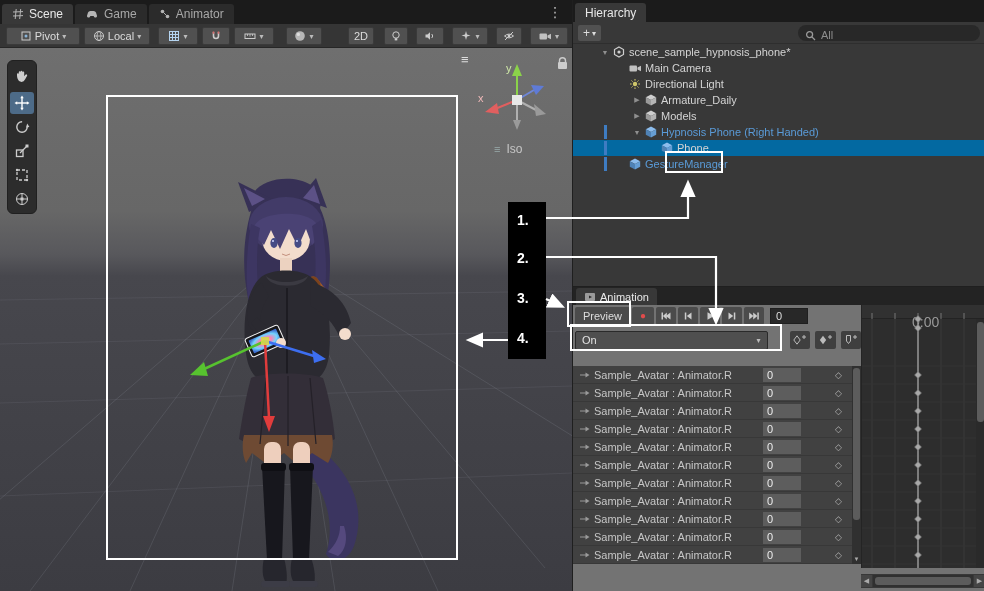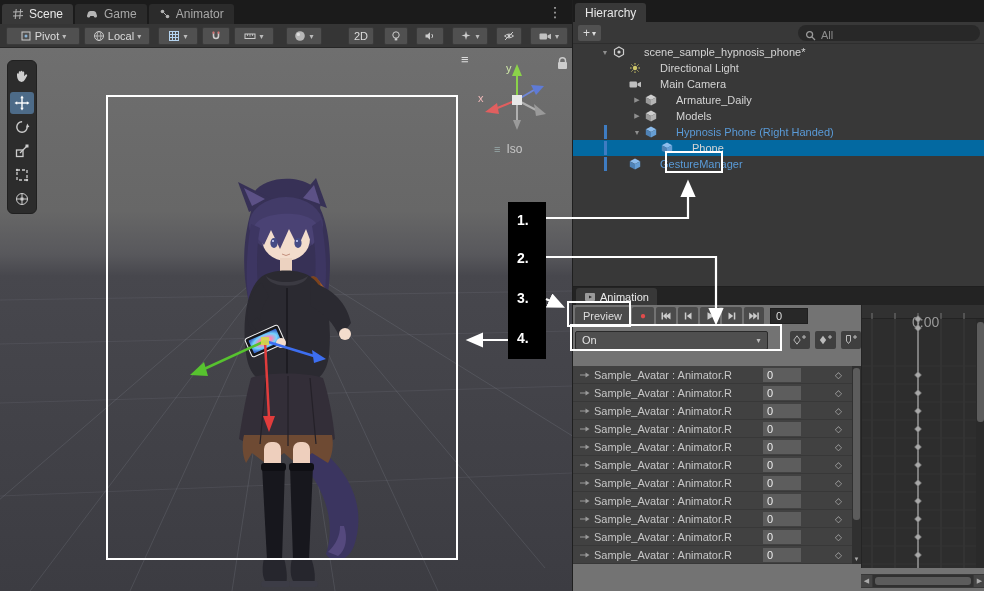--- a/index.html
+++ b/index.html
@@ -34,21 +34,21 @@
 .h-tabbar .tab{height:19px;font-size:12px}
 .h-toolbar{position:relative;height:22px;background:#383838;border-bottom:1px solid #2e2e2e}
 .plus-btn{position:absolute;left:5px;top:3px;height:16px;background:#515151;border-radius:2px;padding:0 5px;display:flex;align-items:center;gap:2px;color:#ddd;font-size:12px}
 .search{position:absolute;left:225px;top:3px;width:182px;height:16px;background:#282828;border-radius:8px;display:flex;align-items:flex-end;gap:5px;padding:0 7px;color:#8e8e8e}
 #tree{position:absolute;top:44px;left:0;right:0}
 .trow{height:16px;display:flex;align-items:center;position:relative;font-size:11px}
 .trow.hl{background:#0369a1}
 .tsp{flex:none}
 .fold{width:12px;flex:none;color:#8f8f8f;font-size:7px;text-align:center}
 .ticon12{width:16px;flex:none;display:flex;justify-content:center}
-.tlab{margin-left:17px;color:#d4d4d4;white-space:nowrap}
+.tlab{margin-left:2px;color:#d4d4d4;white-space:nowrap}
 .tlab.blue{color:#5a9bd8}
 .rbar{position:absolute;left:31px;top:1px;bottom:1px;width:3px;background:#3e7cc2}
 
 .anim{position:absolute;left:572px;top:286px;width:412px;height:305px;background:#737373;border-left:1px solid #1f1f1f;border-top:1px solid #1f1f1f;overflow:hidden}
 .a-tabbar{height:18px;background:#232323;display:flex;align-items:flex-end;padding-left:3px}
 .a-tabbar .tab{height:17px;font-size:11px;padding:0 8px;gap:4px}
 .a-tb1{position:absolute;top:18px;left:0;width:288px;height:22px;display:flex;align-items:center;padding-left:2px;gap:2px}
 .btn{height:18px;background:#4b4b4b;border-radius:2px;display:flex;align-items:center;justify-content:center;color:#ddd}
 .preview{width:55px;font-size:11px}
 .rec{width:22px}
@@ -457,46 +457,46 @@
               <path d="M6 1 10.5 3.5V8.5L6 11 1.5 8.5V3.5Z" fill="none" stroke="#cfcfcf" stroke-width="1.2"></path>
               <circle cx="6" cy="6" r="1.6" fill="#cfcfcf"></circle>
             </svg>
           </span>
           <span class="tlab">scene_sample_hypnosis_phone*</span>
         </div>
         <div class="trow">
           <span class="tsp" style="width:42px"></span>
           <span class="fold"></span>
           <span class="ticon12">
+            <svg width="13" height="11">
+              <rect x="0.5" y="2.5" width="7.5" height="6" rx="1" fill="#c0c0c0"></rect>
+              <path d="M8.5 4.5 12 2.8v5.4L8.5 6.5z" fill="#c0c0c0"></path>
+            </svg>
+          </span>
+          <span class="tlab">Main Camera</span>
+        </div>
+        <div class="trow">
+          <span class="tsp" style="width:42px"></span>
+          <span class="fold"></span>
+          <span class="ticon12">
             <svg width="12" height="12">
               <circle cx="6" cy="6" r="2.2" fill="#cfc76a"></circle>
               <g stroke="#cfc76a">
                 <line x1="6" y1="1" x2="6" y2="2.6"></line>
                 <line x1="6" y1="9.4" x2="6" y2="11"></line>
                 <line x1="1" y1="6" x2="2.6" y2="6"></line>
                 <line x1="9.4" y1="6" x2="11" y2="6"></line>
                 <line x1="2.5" y1="2.5" x2="3.6" y2="3.6"></line>
                 <line x1="8.4" y1="8.4" x2="9.5" y2="9.5"></line>
                 <line x1="2.5" y1="9.5" x2="3.6" y2="8.4"></line>
                 <line x1="8.4" y1="3.6" x2="9.5" y2="2.5"></line>
               </g>
             </svg>
           </span>
           <span class="tlab">Directional Light</span>
-        </div>
-        <div class="trow">
-          <span class="tsp" style="width:42px"></span>
-          <span class="fold"></span>
-          <span class="ticon12">
-            <svg width="13" height="11">
-              <rect x="0.5" y="2.5" width="7.5" height="6" rx="1" fill="#c0c0c0"></rect>
-              <path d="M8.5 4.5 12 2.8v5.4L8.5 6.5z" fill="#c0c0c0"></path>
-            </svg>
-          </span>
-          <span class="tlab">Main Camera</span>
         </div>
         <div class="trow">
           <span class="tsp" style="width:58px"></span>
           <span class="fold">▶</span>
           <span class="ticon12">
             <svg width="12" height="12">
               <path d="M6 0.5 11.2 3.2 6 5.9 0.8 3.2Z" fill="#cfcfcf"></path>
               <path d="M0.8 3.2 6 5.9V11.5L0.8 8.8Z" fill="#9a9a9a"></path>
               <path d="M11.2 3.2 6 5.9V11.5L11.2 8.8Z" fill="#b4b4b4"></path>
             </svg>

